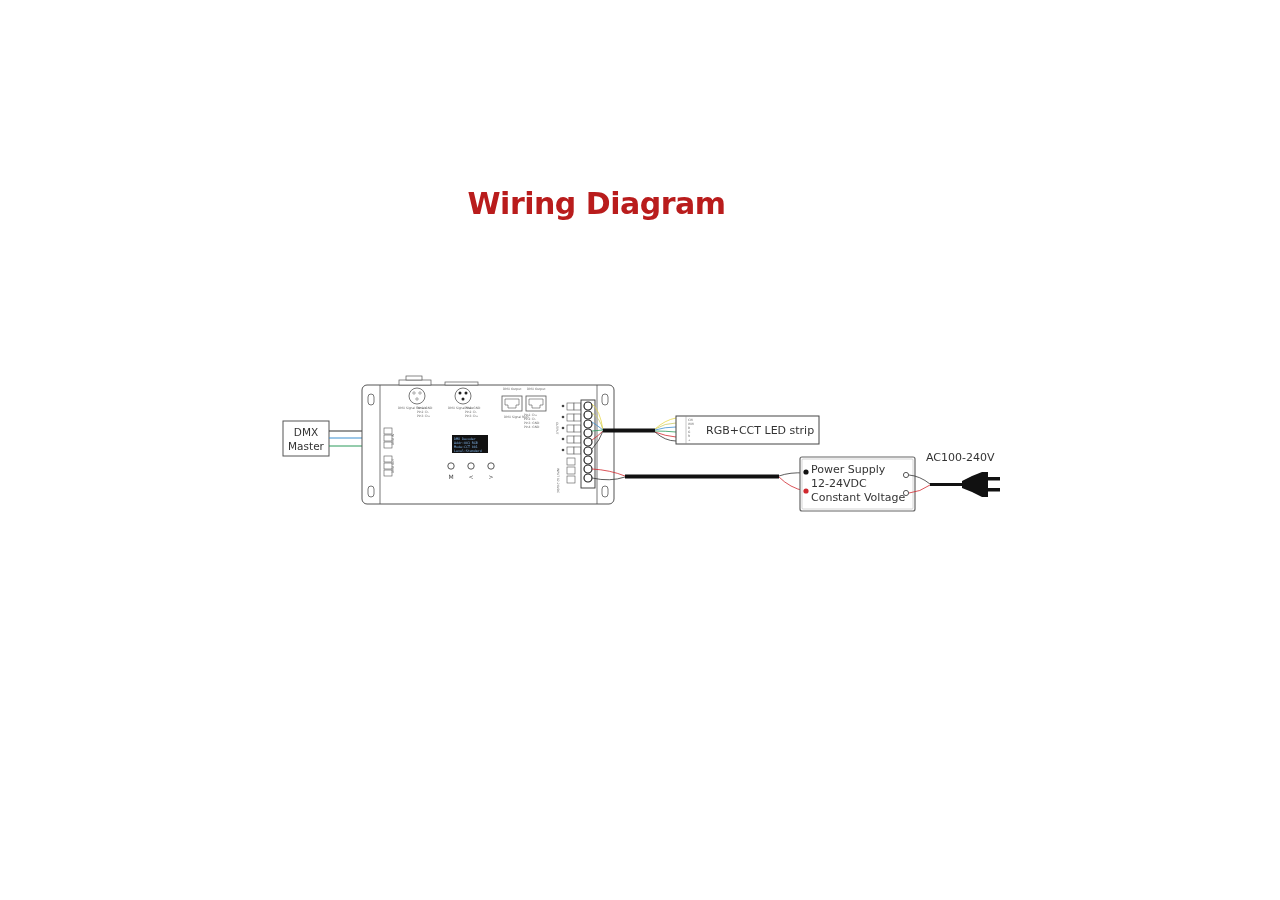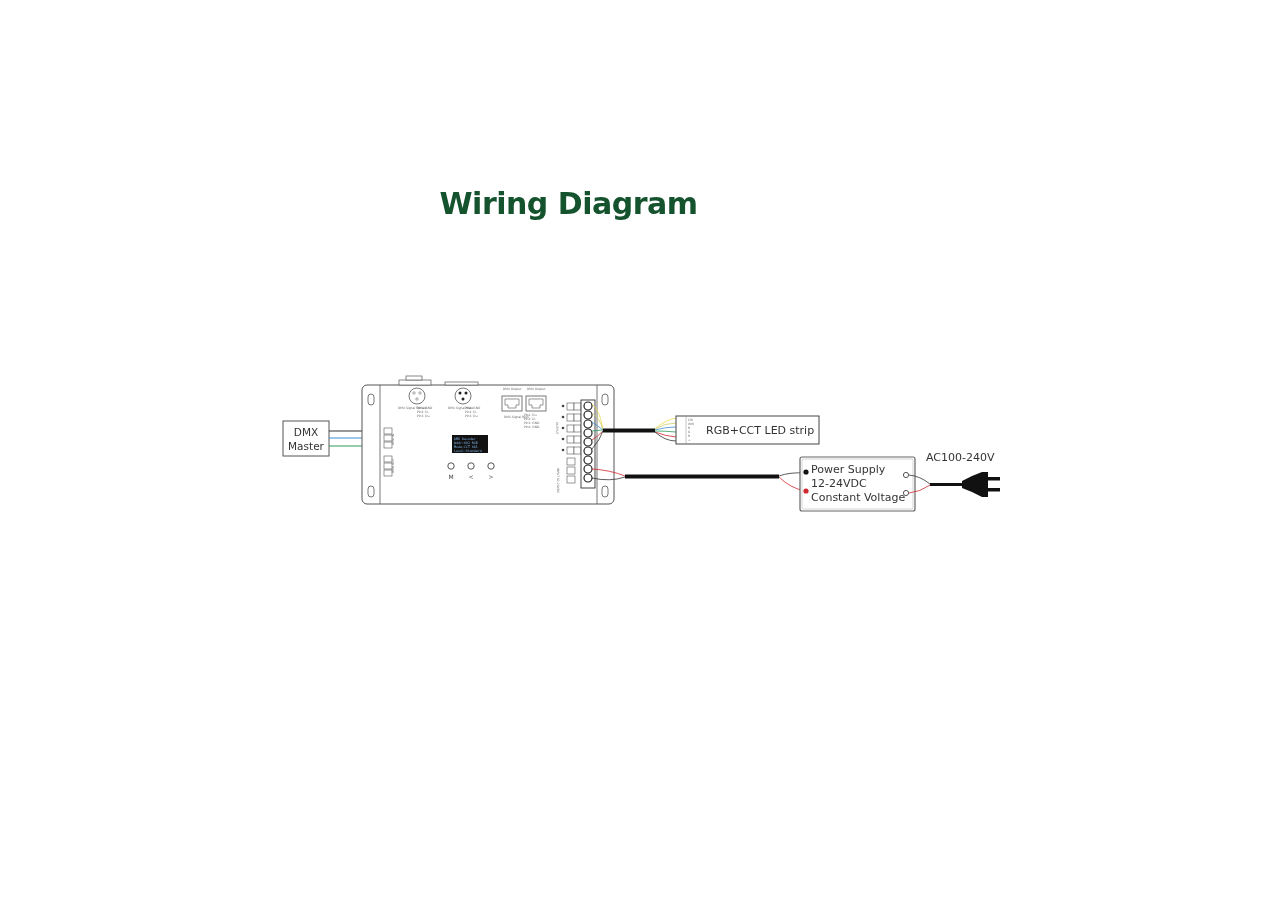--- a/index.html
+++ b/index.html
@@ -1,17 +1,17 @@
 <!DOCTYPE html>
 <html><head>
 <meta charset="utf-8">
 <style>
   html, body { margin:0; padding:0; background:#ffffff; }
   body { width:1280px; height:900px; position:relative; overflow:hidden; font-family:"Liberation Sans", sans-serif; }
-  .title { position:absolute; left:0; width:1137px; top:186px; text-align:center; font-family:"DejaVu Sans", sans-serif; font-weight:bold; font-size:30px; color:#14532d; letter-spacing:-0.5px; }
+  .title { position:absolute; left:0; width:1137px; top:186px; text-align:center; font-family:"DejaVu Sans", sans-serif; font-weight:bold; font-size:30px; color:#b91c1c; letter-spacing:-0.5px;padding-left:28px; }
   svg.diagram { position:absolute; left:0; top:0; }
   .lbl { font-family:"DejaVu Sans", sans-serif; }
   .tiny { font-family:"DejaVu Sans", sans-serif; font-size:3px; fill:#666; }
 </style>
 </head>
 <body>
 
 <div class="title">Wiring Diagram</div>
 
 <svg class="diagram" width="1280" height="900" viewBox="0 0 1280 900" xmlns="http://www.w3.org/2000/svg">

